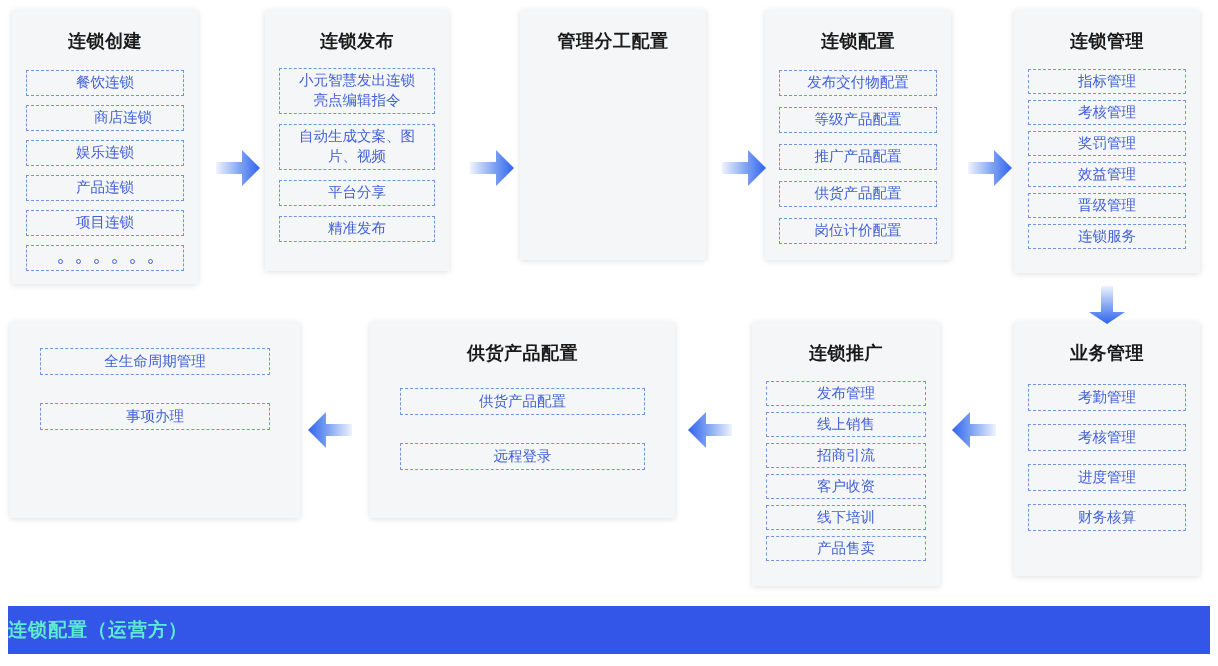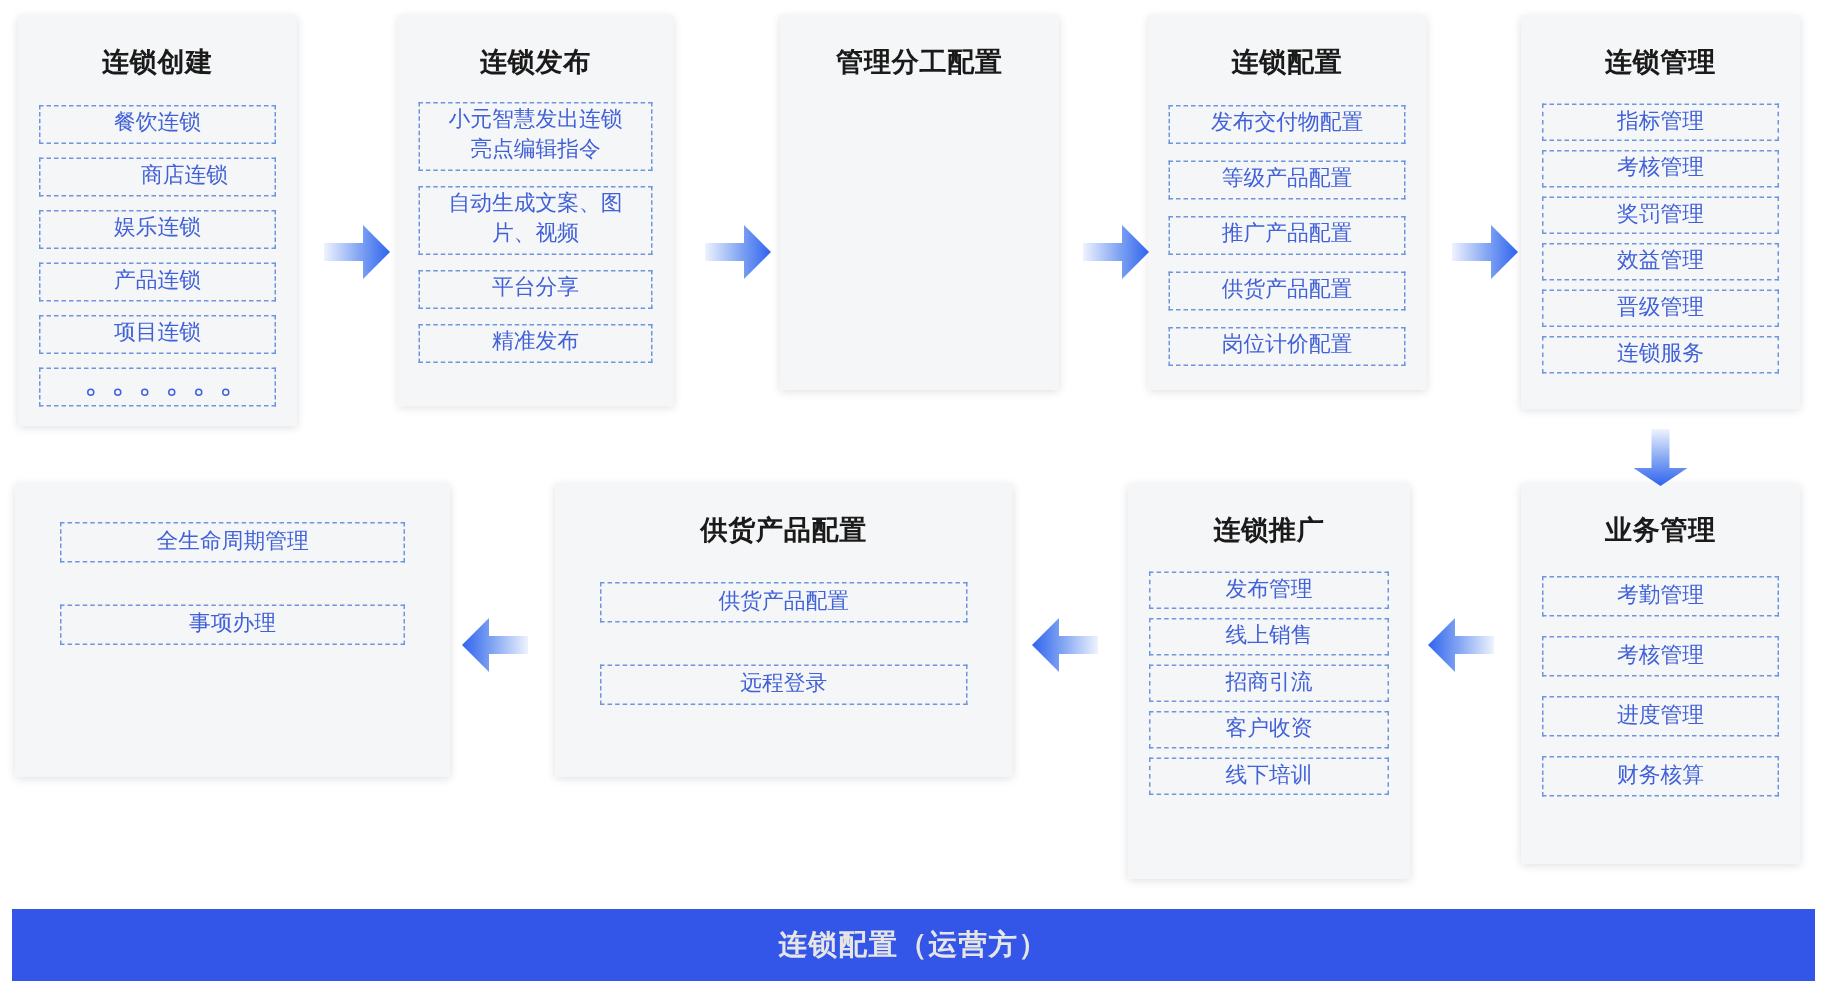--- a/index.html
+++ b/index.html
@@ -64,22 +64,22 @@
   }
 
   
   .arrow{position:absolute;}
   .arrow svg{display:block;}
 
   
   .banner{
     position:absolute;
     background:#3355e8;
-    display:flex;align-items:center;justify-content:center;
-    color:#e5e5e5;
+    display:flex;align-items:center;justify-content:flex-start;
+    color:#5eead4;
     font-weight:bold;
     font-size:19px;
     letter-spacing:1px;
   }
 </style>
 </head>
 <body>
 
 <div class="canvas">
 
@@ -157,20 +157,21 @@
   </div>
 
   <div class="card" style="left:752px;top:322px;width:188px;height:264px;">
     <div class="card-title" style="margin-top:22px;">连锁推广</div>
     <div class="items" style="margin-top:19px;padding:0 14px;gap:6px;">
       <div class="item" style="height:25px;">发布管理</div>
       <div class="item" style="height:25px;">线上销售</div>
       <div class="item" style="height:25px;">招商引流</div>
       <div class="item" style="height:25px;">客户收资</div>
       <div class="item" style="height:25px;">线下培训</div>
+      <div class="item" style="height:25px;">产品售卖</div>
     </div>
   </div>
 
   <div class="card" style="left:1014px;top:322px;width:186px;height:254px;">
     <div class="card-title" style="margin-top:22px;">业务管理</div>
     <div class="items" style="margin-top:22px;padding:0 14px;gap:13px;">
       <div class="item" style="height:27px;">考勤管理</div>
       <div class="item" style="height:27px;">考核管理</div>
       <div class="item" style="height:27px;">进度管理</div>
       <div class="item" style="height:27px;">财务核算</div>

